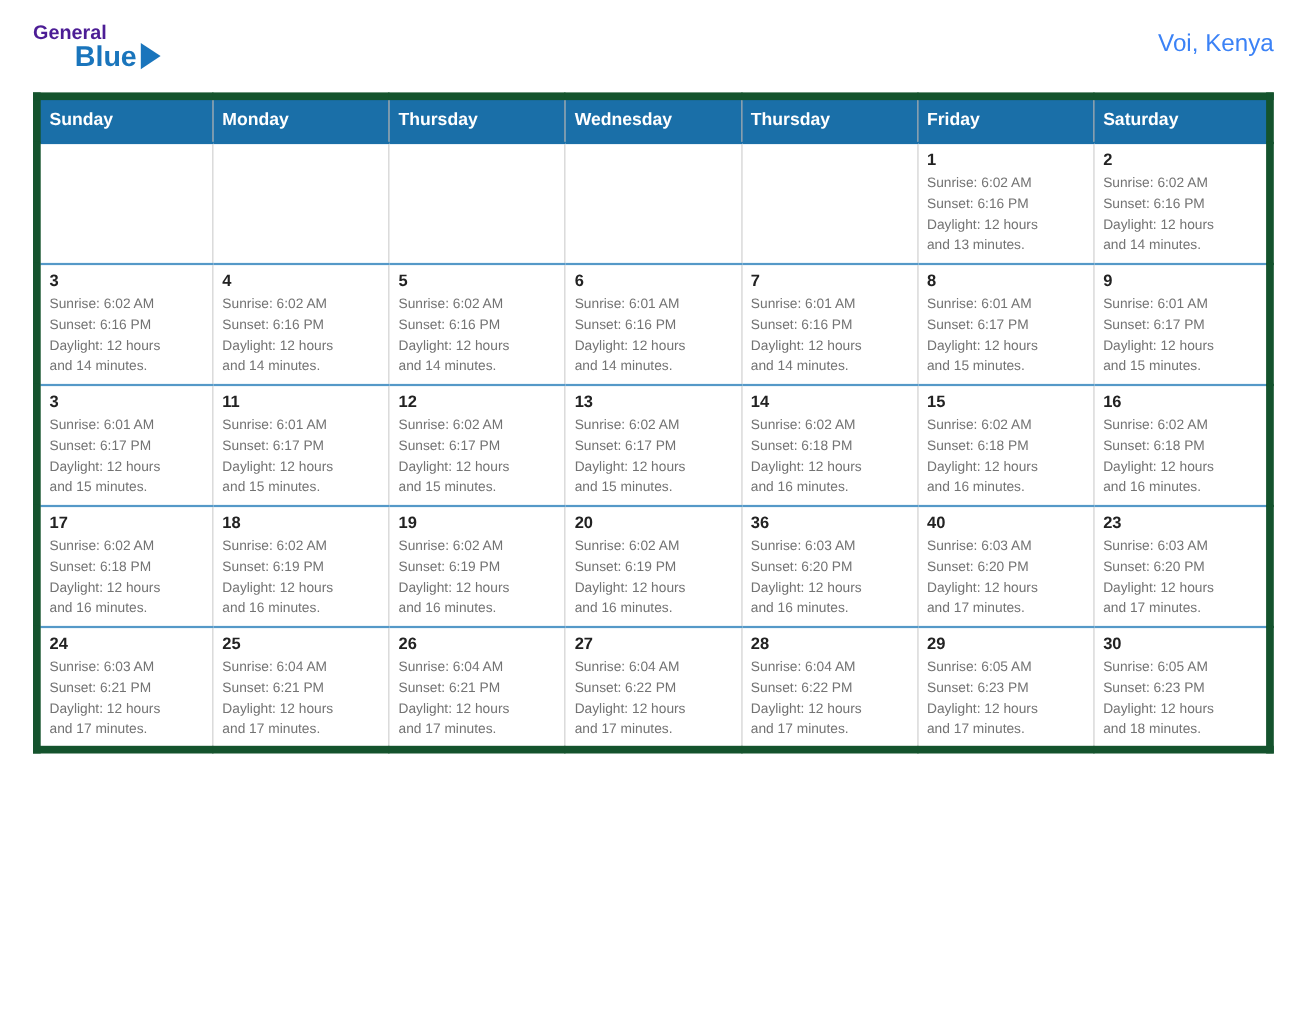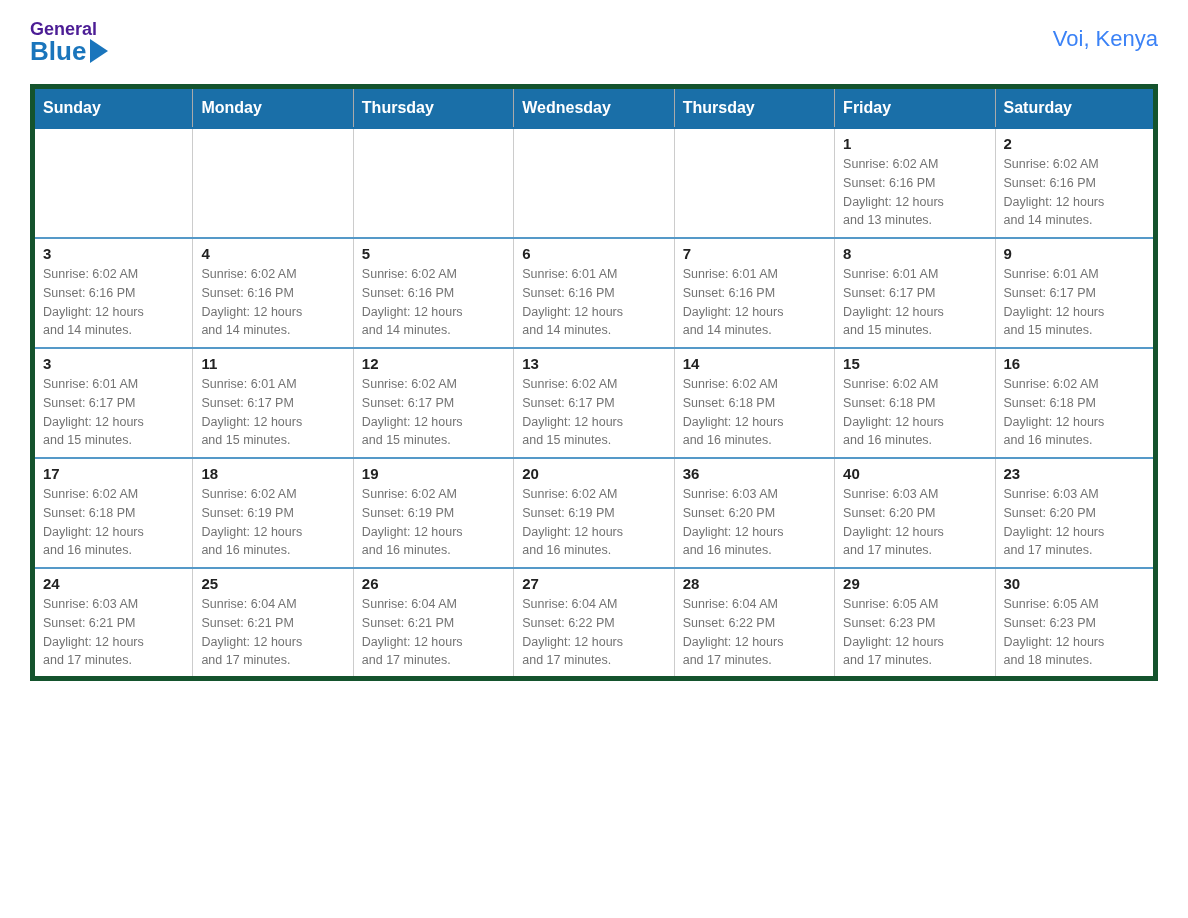--- a/index.html
+++ b/index.html
@@ -26,20 +26,21 @@
       font-weight: bold;
       color: #4c1d95;
     }
     .logo-blue {
       font-size: 26px;
       font-weight: bold;
       color: #1a75bc;
       display: flex;
       align-items: center;
       gap: 0;
+      margin-left: 38px;
     }
     .logo-arrow {
       width: 0;
       height: 0;
       border-top: 12px solid transparent;
       border-bottom: 12px solid transparent;
       border-left: 18px solid #1a75bc;
       display: inline-block;
       margin-left: 4px;
       vertical-align: middle;
@@ -54,21 +55,21 @@
       line-height: 1;
     }
     .location {
       font-size: 22px;
       color: #3b82f6;
       margin-top: 6px;
     }
     .calendar-table {
       width: 100%;
       border-collapse: collapse;
-      border: 5px solid #14532d;
+      border: 7px solid #14532d;
     }
     .calendar-table th {
       background-color: #1a6fa8;
       color: #fff;
       padding: 10px 8px;
       font-size: 16px;
       font-weight: bold;
       text-align: left;
       border: 1px solid #aaa;
     }

